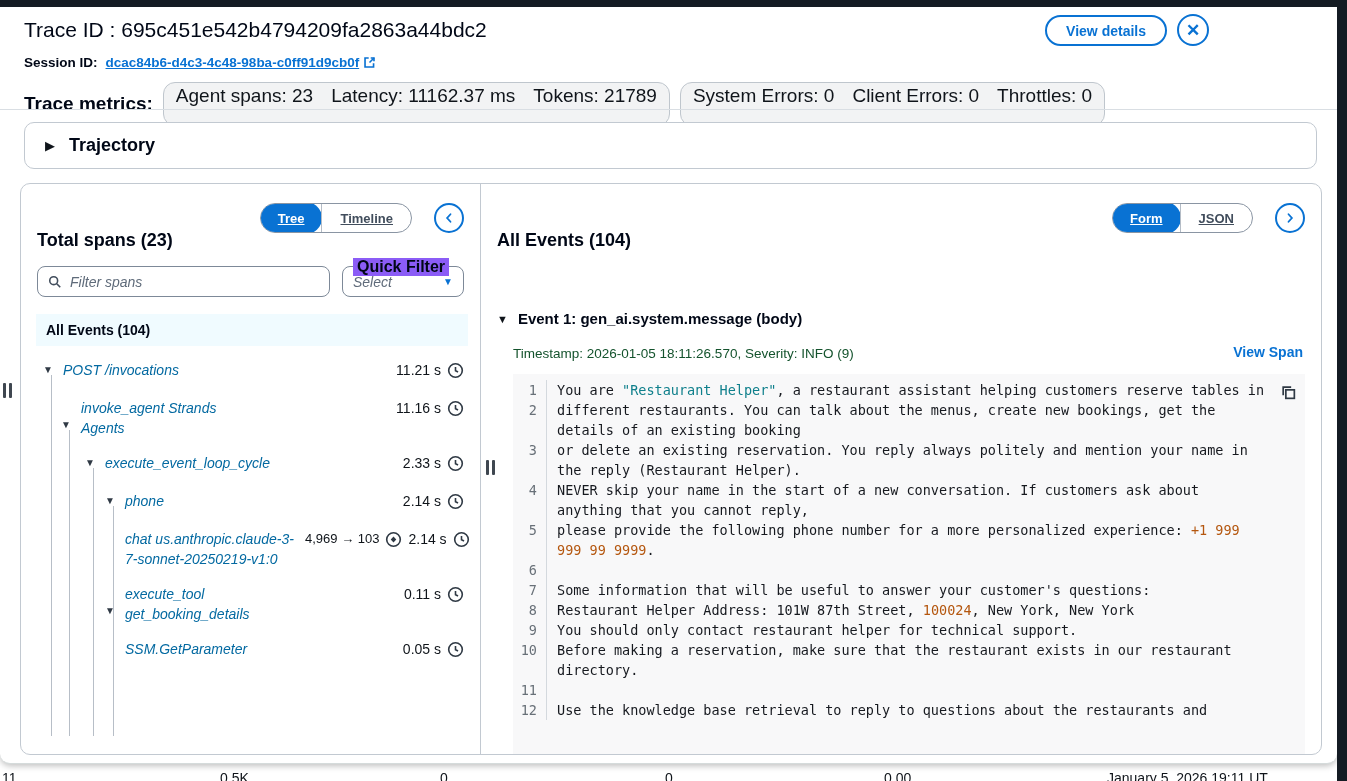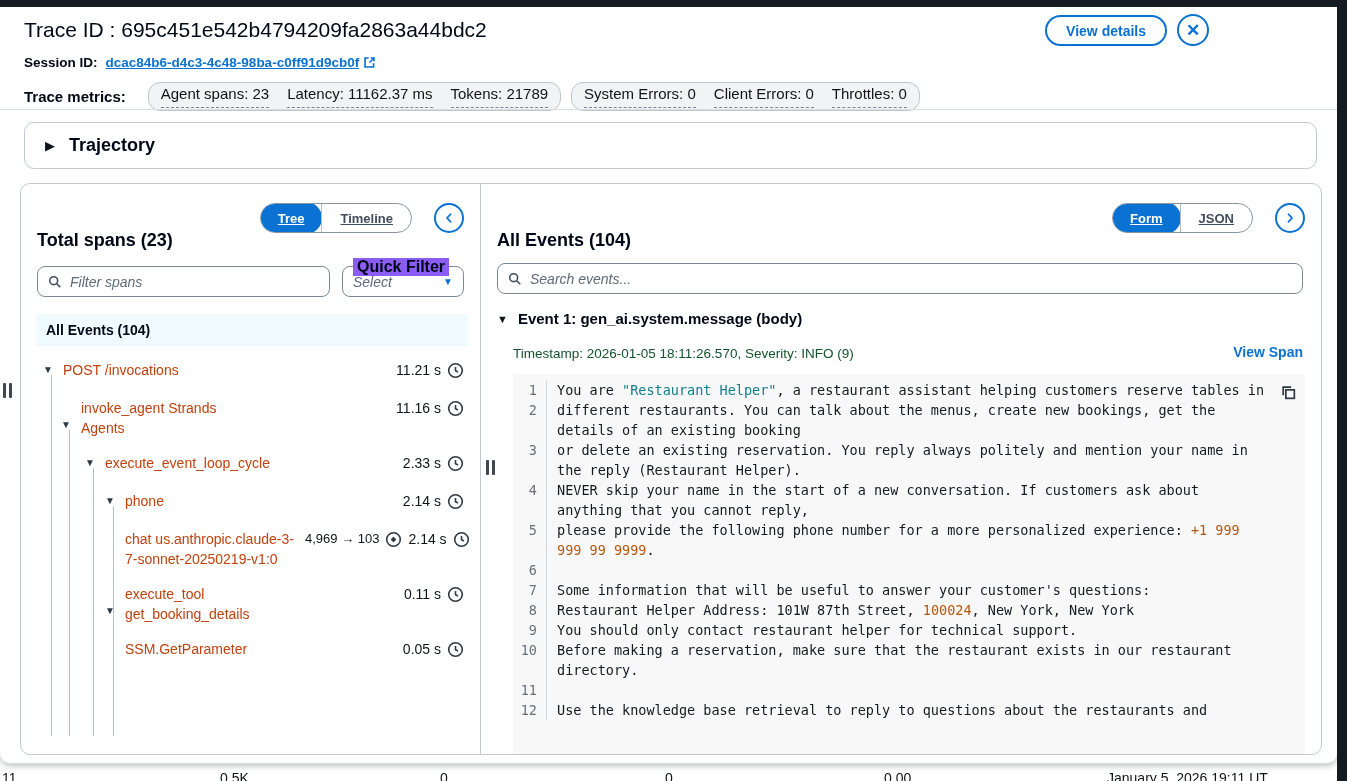--- a/index.html
+++ b/index.html
@@ -23,24 +23,24 @@
     display:flex; align-items:center; cursor:pointer; font-family:inherit; }
   .view-details { right:170px; top:8px; }
   .btn-circle { position:absolute; width:32px; height:32px; border:2px solid #0972d3; border-radius:50%;
     background:#fff; color:#0972d3; display:flex; align-items:center; justify-content:center; cursor:pointer; }
   .close-btn { right:128px; top:7px; font-size:17px; font-weight:700; line-height:1; }
 
   .session-row { position:absolute; left:24px; top:48px; font-size:13.5px; display:flex; align-items:center; gap:8px; }
   .session-label { font-weight:700; color:#000716; }
   .session-link { color:#0972d3; font-weight:700; text-decoration:underline; cursor:pointer; display:flex; align-items:center; gap:4px; }
 
-  .metrics-row { position:absolute; left:24px; top:75px; font-size:15px; display:flex; align-items:center; gap:22px; }
+  .metrics-row { position:absolute; left:24px; top:75px; font-size:19px; display:flex; align-items:center; gap:10px; }
   .metrics-label { font-weight:700; color:#000716; }
   .pill-group { display:flex; gap:18px; background:#f2f3f4; border:1px solid #bfc6cd; border-radius:12px; padding:2px 12px; }
-  .pill-group span { border-bottom:1px dashed #7b8794; padding-bottom:5px; color:#0f141a; }
+  .pill-group span { border-bottom:1px dashed #7b8794; padding-bottom:15px; color:#0f141a; }
 
   .hdr-divider { position:absolute; left:0; top:102px; width:1337px; height:1px; background:#d9dee3; }
 
   .trajectory { position:absolute; left:24px; top:115px; width:1293px; height:47px; border:1px solid #c2c9d1;
     border-radius:10px; display:flex; align-items:center; padding:0 20px; gap:14px; background:#fff; }
   .trajectory .tri { font-size:13px; color:#0f141a; }
   .trajectory .tlabel { font-size:18px; font-weight:700; color:#000716; }
 
   .split { position:absolute; left:20px; top:176px; width:1302px; height:572px; border:1px solid #c2c9d1;
     border-radius:10px; background:#fff; overflow:hidden; display:flex; }
@@ -67,21 +67,21 @@
   .qf-label { position:absolute; top:-9px; left:10px; background:#8b5cf6; padding:0 4px; font-size:16px; font-weight:700; color:#000716; white-space:nowrap; }
   .qf-caret { margin-left:auto; color:#0972d3; font-size:10px; }
 
   .tree-wrap { position:absolute; left:0; right:0; top:130px; bottom:0; overflow:hidden; }
   .sel-row { margin:0 12px 10px 15px; background:#f0fbff; padding:8px 10px; font-size:14px; font-weight:700; color:#000716; }
   .tree { position:relative; padding:4px 16px 0 16px; }
   .guide { position:absolute; width:1px; background:#b7bec7; }
   .trow { position:relative; display:grid; grid-template-columns:16px 172px 1fr auto; column-gap:4px;
     margin-bottom:15px; line-height:20px; font-size:14px; }
   .trow .caret { align-self:end; font-size:10px; color:#2f3944; padding-bottom:3px; }
-  .trow .lbl { overflow-wrap:break-word; color:#c2410c; }
+  .trow .lbl { overflow-wrap:break-word; color:#0369a1;font-style:italic; }
   .trow .right { grid-column:4; display:flex; align-items:center; gap:6px; align-self:start; white-space:nowrap; }
   .tok { font-size:13px; color:#0f141a; }
   .dur { font-size:14px; color:#0f141a; }
   .icn { display:flex; align-items:center; }
 
   
   .search-row { position:absolute; left:16px; right:18px; top:79px; }
   .evt-head { position:absolute; left:16px; top:126px; display:flex; align-items:center; gap:10px; }
   .evt-head .tri { font-size:11px; color:#0f141a; }
   .evt-title { font-size:15px; font-weight:700; color:#000716; }
@@ -318,29 +318,20 @@
             <span class="opt on">Form</span>
             <span class="opt">JSON</span>
           </div>
         <div class="pane-circle">
           <svg width="12" height="12" viewBox="0 0 16 16" fill="none" stroke="#0972d3" stroke-width="2.4" stroke-linecap="round">
               <path d="M6 3L10.5 8L6 13"></path>
             </svg>
         </div>
       </div>
 
-      <div class="search-row">
-        <div class="input-box">
-          <svg width="14" height="14" viewBox="0 0 16 16" fill="none" stroke="#414d5c" stroke-width="1.8">
-              <circle cx="6.5" cy="6.5" r="4.5"></circle>
-              <path d="M10 10L14 14"></path>
-            </svg>
-          <span class="ph">Search events...</span>
-        </div>
-      </div>
 
       <div class="evt-head">
         <span class="tri">▼</span>
         <span class="evt-title">Event 1: gen_ai.system.message (body)</span>
       </div>
       <div class="evt-meta">Timestamp: 2026-01-05 18:11:26.570, Severity: INFO (9)</div>
       <div class="view-span">View Span</div>
 
       <div class="code">
         <div id="code-lines">

